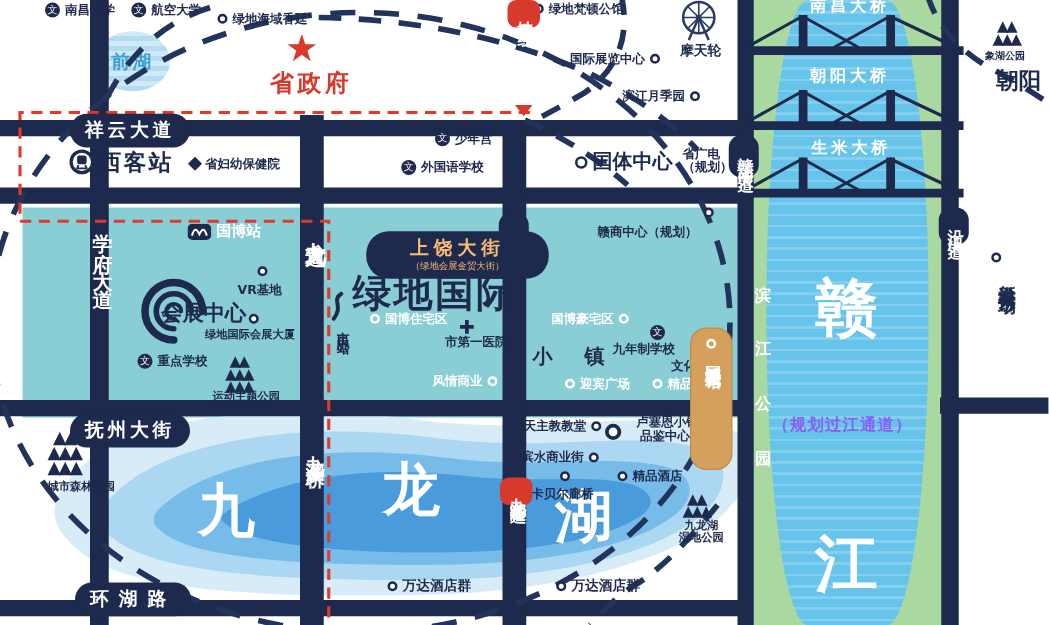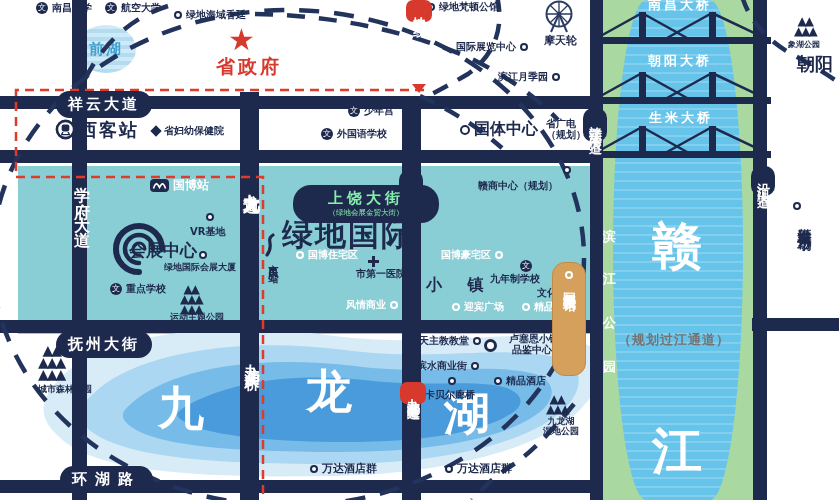--- a/index.html
+++ b/index.html
@@ -128,21 +128,21 @@
   <div class="abs hpill" style="left:56px;top:331px;">抚州大街</div>
   <div class="abs hpill" style="left:60px;top:466px;letter-spacing:8px;">环湖路</div>
 
   <div class="abs vt vroadtext" style="left:71px;top:174px;font-size:16px;letter-spacing:15px;">学府大道</div>
   <div class="abs vt vroadtext" style="left:241px;top:180px;font-size:17px;letter-spacing:1px;">九龙大道</div>
   <div class="abs vt vroadtext" style="left:242px;top:352px;font-size:15px;letter-spacing:3px;">九龙湖大桥</div>
   <div class="abs vt vpill" style="left:399px;top:170px;">三清山大道</div>
   <div class="abs vt vpill" style="left:583px;top:108px;">赣江南大道</div>
   <div class="abs vt vpill" style="left:751px;top:166px;">沿江大道</div>
 
-  <div class="abs" style="left:293px;top:185px;width:146px;background:#1e2a4d;border-radius:18px;color:#86efac;text-align:center;padding:4px 0 5px;z-index:45;">
+  <div class="abs" style="left:293px;top:185px;width:146px;background:#1e2a4d;border-radius:18px;color:#fdba74;text-align:center;padding:4px 0 5px;z-index:45;">
     <div style="font-size:15px;font-weight:bold;letter-spacing:4px;">上饶大街</div>
     <div style="font-size:7.5px;">（绿地会展金贸大街）</div>
   </div>
 
   <div class="abs vt redpill" style="left:406px;top:0;">地铁二号线</div>
   <div class="abs arrow-down" style="left:412px;top:84px;"></div>
   <div class="abs vt redpill" style="left:400px;top:382px;z-index:50;">九龙湖隧道</div>
 
   <div class="abs goldpill" style="left:552px;top:262px;width:34px;height:114px;">
     <span class="ring w" style="margin-bottom:3px;"></span>
@@ -346,21 +346,21 @@
   <div class="mtn" style="left:38px;top:344px;font-size:14px;line-height:12px;">
     <div>▲▲</div>
     <div>▲▲▲</div>
     <div>▲▲▲</div>
   </div>
   <div class="poi f9" style="left:38px;top:383px;">
     <span>城市森林公园</span>
   </div>
 
   <div class="abs vt" style="left:600px;top:218px;font-size:13px;font-weight:bold;color:#fff;letter-spacing:44px;z-index:20;">滨江公园</div>
-  <div class="abs" style="left:618px;top:331px;font-size:13px;font-weight:bold;color:#737373;letter-spacing:1px;z-index:30;">（规划过江通道）</div>
+  <div class="abs" style="left:618px;top:331px;font-size:13px;font-weight:bold;color:#8b5cf6;letter-spacing:1px;z-index:30;">（规划过江通道）</div>
 
   <div class="abs ring" style="left:793px;top:202px;z-index:40;"></div>
   <div class="abs vt" style="left:796px;top:216px;font-size:14px;font-weight:900;color:#1e2a4d;letter-spacing:2px;z-index:40;">新洪城大市场</div>
 
   <div class="mtn" style="left:794px;top:16px;">
     <div>▲▲</div>
     <div>▲▲▲</div>
   </div>
   <div class="poi" style="left:788px;top:39px;font-size:8px;">
     <span>象湖公园</span>

